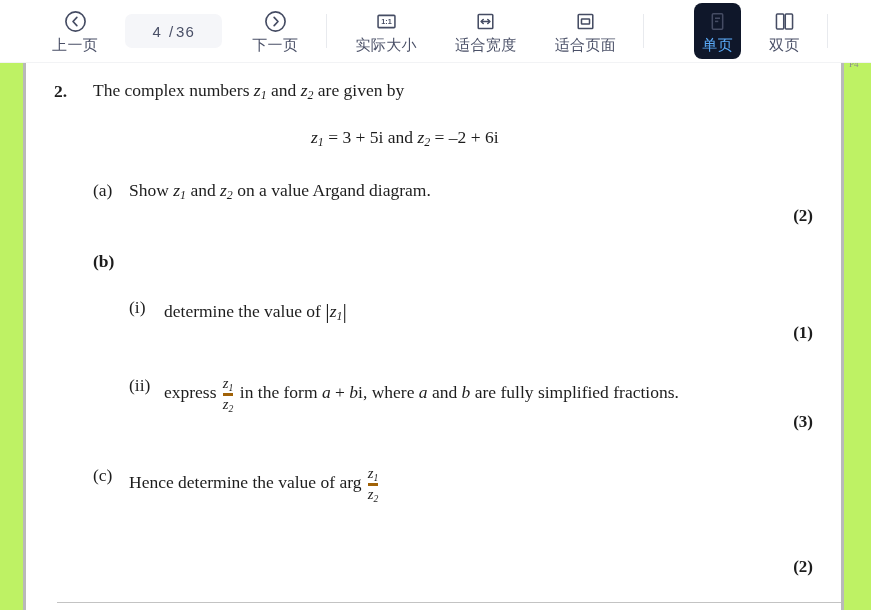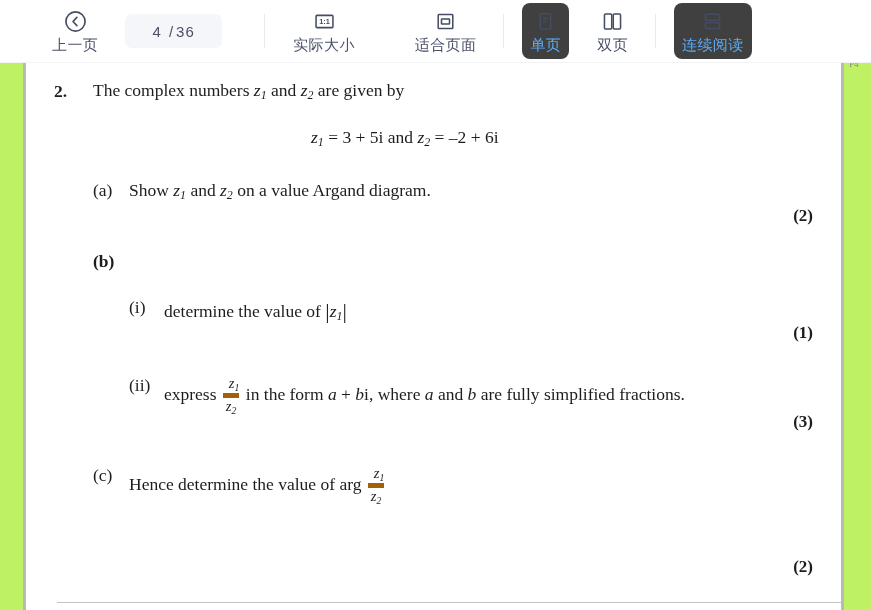--- a/index.html
+++ b/index.html
@@ -39,21 +39,21 @@
     align-items: center;
     justify-content: center;
     margin-bottom: 2px;
   }
   .tb-btn .tb-label {
     font-size: 15px;
     line-height: 16px;
     letter-spacing: 0.4px;
     white-space: nowrap;
   }
-  .tb-btn.active { background: #404040; color: #5babf8; }
+  .tb-btn.active { background: #0f172a; color: #5babf8; margin-left: 32px; }
   .tb-btn.active svg { stroke: #5babf8; }
   .tb-sep {
     width: 1px;
     height: 34px;
     background: #e8eaee;
     flex: 0 0 1px;
   }
   .tb-spacer { flex: 0 0 auto; }
 
   
@@ -133,25 +133,25 @@
   }
   
   .frac {
     display: inline-block;
     vertical-align: -0.62em;
     text-align: center;
     font-style: italic;
     line-height: 1.04;
     padding: 0 2px;
   }
-  .frac .num { display: block; font-size: 0.84em; margin-left: 6px; }
+  .frac .num { display: block; font-size: 0.84em; }
   .frac .den {
     display: block;
     font-size: 0.84em;
-    border-top: 5px solid #a16207;
+    border-top: 3px solid #a16207;
     padding-top: 1px;
   }
   .frac sub { font-size: 0.66em; }
   #bottom-rule {
     position: absolute;
     left: 31px;
     top: 539px;
     width: 784px;
     height: 1px;
     background: #c3c3c3;
@@ -177,37 +177,57 @@
   <div class="tb-spacer" style="width:19px"></div>
 
   <div id="page-pill">
     <span>4</span>
     <span class="sep-slash">/</span>
     <span>36</span>
   </div>
 
   <div class="tb-spacer" style="width:22px"></div>
 
+  <div class="tb-btn">
+    <span class="tb-icon">
+      <svg width="25" height="25" viewBox="0 0 24 24">
+        <circle class="ic" cx="12" cy="12" r="9.2"></circle>
+        <polyline class="ic" points="10.7,8 14.4,12 10.7,16" stroke-linecap="round" stroke-linejoin="round"></polyline>
+      </svg>
+    </span>
+    <span class="tb-label">下一页</span>
+  </div>
 
   <div class="tb-spacer" style="width:20px"></div>
   <div class="tb-sep"></div>
   <div class="tb-spacer" style="width:20px"></div>
 
   <div class="tb-btn">
     <span class="tb-icon">
       <svg width="23" height="23" viewBox="0 0 24 24">
         <rect class="ic" x="3.2" y="5.6" width="17.6" height="12.8" rx="1"></rect>
         <text x="12" y="15.1" text-anchor="middle" font-family="Liberation Sans, sans-serif" font-size="7.6" font-weight="bold" fill="#454c63" stroke="none">1:1</text>
       </svg>
     </span>
     <span class="tb-label">实际大小</span>
   </div>
 
   <div class="tb-spacer" style="width:22px"></div>
 
+  <div class="tb-btn">
+    <span class="tb-icon">
+      <svg width="23" height="23" viewBox="0 0 24 24">
+        <rect class="ic" x="4.4" y="4.6" width="15.2" height="14.8" rx="0.8"></rect>
+        <line class="ic" x1="7.6" y1="12" x2="16.4" y2="12" stroke-width="1.4"></line>
+        <polyline class="ic" points="9.6,9.9 7.4,12 9.6,14.1" stroke-width="1.4" stroke-linecap="round" stroke-linejoin="round"></polyline>
+        <polyline class="ic" points="14.4,9.9 16.6,12 14.4,14.1" stroke-width="1.4" stroke-linecap="round" stroke-linejoin="round"></polyline>
+      </svg>
+    </span>
+    <span class="tb-label">适合宽度</span>
+  </div>
 
   <div class="tb-spacer" style="width:22px"></div>
 
   <div class="tb-btn">
     <span class="tb-icon">
       <svg width="23" height="23" viewBox="0 0 24 24">
         <rect class="ic" x="4.4" y="4.6" width="15.2" height="14.8" rx="0.8"></rect>
         <rect class="ic" x="7.8" y="9.4" width="8.4" height="5.2" rx="0.6"></rect>
       </svg>
     </span>

